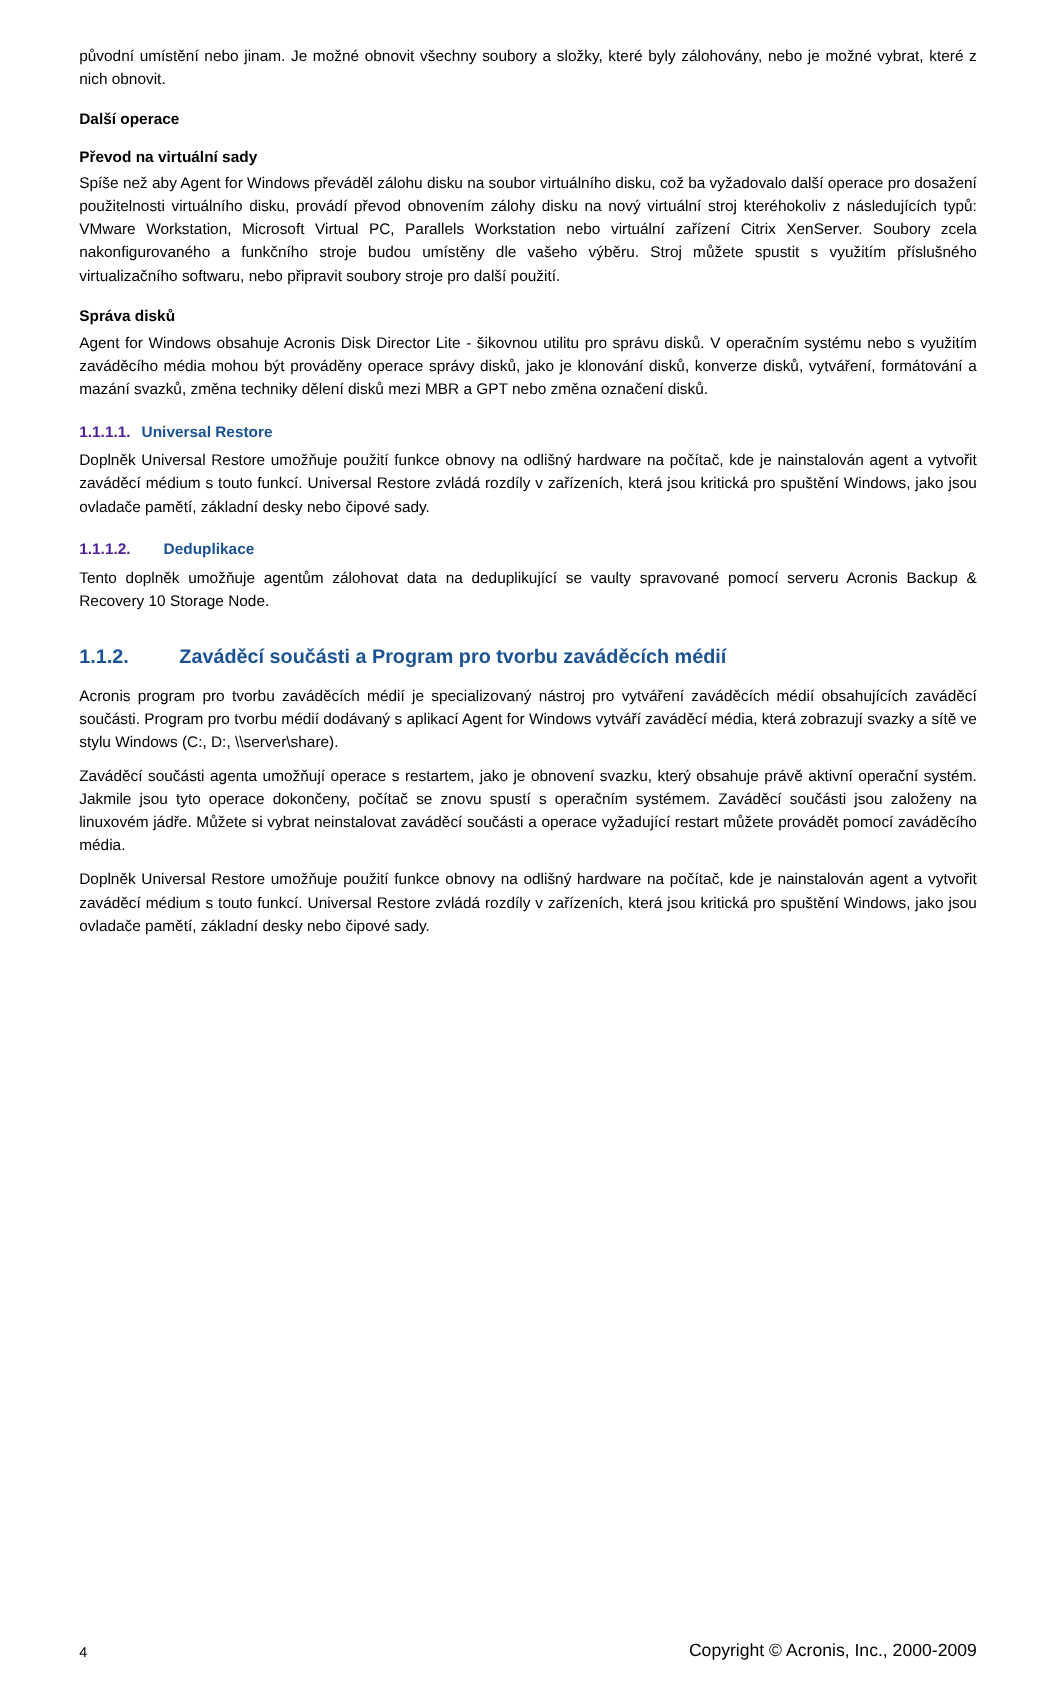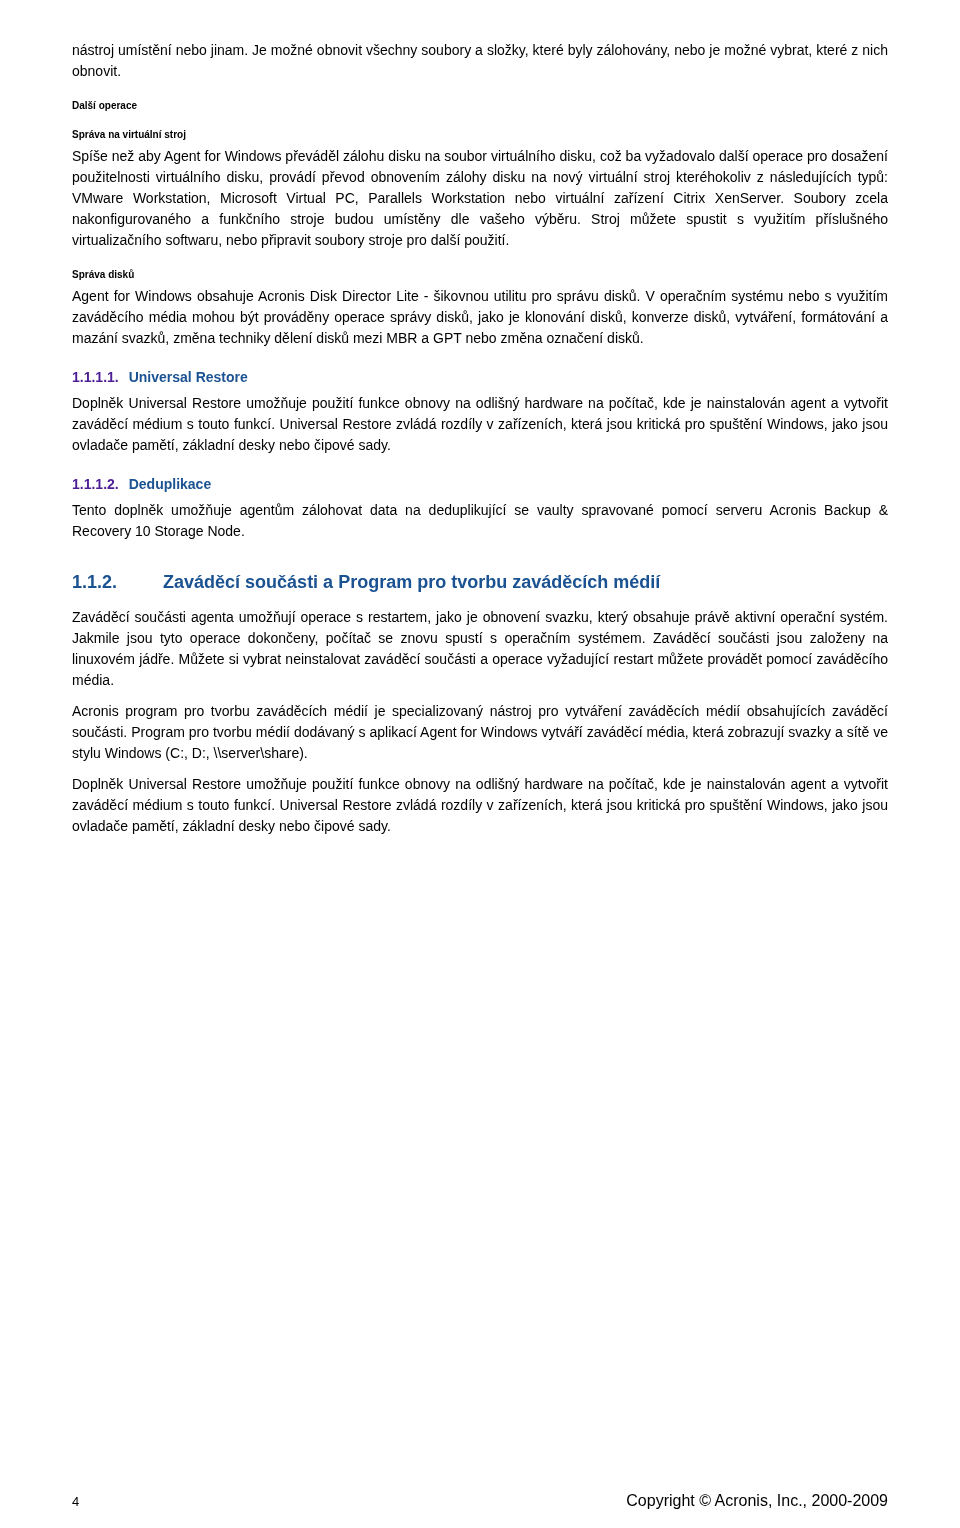--- a/index.html
+++ b/index.html
@@ -17,21 +17,21 @@
     }
     p {
       margin-bottom: 10px;
       line-height: 1.5;
       text-align: justify;
     }
     .section-heading {
       font-weight: bold;
       margin-bottom: 6px;
       margin-top: 18px;
-      font-size: 10px;
+      font-size: 14px;
     }
     .subsection-block {
       margin-top: 18px;
       margin-bottom: 6px;
     }
     .subsection-number {
       font-weight: bold;
       color: #4c1d95;
       margin-right: 10px;
       font-size: 14px;
@@ -74,55 +74,55 @@
     }
     .footer-copyright {
       font-size: 16px;
     }
   </style>
 </head>
 <body>
 
 <div class="page">
 
-  <p>nástroj umístění nebo jinam. Je možné obnovit všechny soubory a složky, které byly zálohovány, nebo je možné vybrat, které z nich obnovit.</p>
+  <p>původní umístění nebo jinam. Je možné obnovit všechny soubory a složky, které byly zálohovány, nebo je možné vybrat, které z nich obnovit.</p>
 
   <div class="subsection-block">
     <div class="section-heading">Další operace</div>
-    <div class="section-heading">Správa na virtuální stroj</div>
+    <div class="section-heading">Převod na virtuální sady</div>
     <p>Spíše než aby Agent for Windows převáděl zálohu disku na soubor virtuálního disku, což ba vyžadovalo další operace pro dosažení použitelnosti virtuálního disku, provádí převod obnovením zálohy disku na nový virtuální stroj kteréhokoliv z následujících typů: VMware Workstation, Microsoft Virtual PC, Parallels Workstation nebo virtuální zařízení Citrix XenServer. Soubory zcela nakonfigurovaného a funkčního stroje budou umístěny dle vašeho výběru. Stroj můžete spustit s využitím příslušného virtualizačního softwaru, nebo připravit soubory stroje pro další použití.</p>
   </div>
 
   <div class="subsection-block">
     <div class="section-heading">Správa disků</div>
     <p>Agent for Windows obsahuje Acronis Disk Director Lite - šikovnou utilitu pro správu disků. V operačním systému nebo s využitím zaváděcího média mohou být prováděny operace správy disků, jako je klonování disků, konverze disků, vytváření, formátování a mazání svazků, změna techniky dělení disků mezi MBR a GPT nebo změna označení disků.</p>
   </div>
 
   <div class="subsection-block">
     <div style="display:flex; align-items:baseline; margin-bottom:8px; margin-top:20px;">
       <span class="subsection-number">1.1.1.1.</span>
       <span class="subsection-title">Universal Restore</span>
     </div>
     <p>Doplněk Universal Restore umožňuje použití funkce obnovy na odlišný hardware na počítač, kde je nainstalován agent a vytvořit zaváděcí médium s touto funkcí. Universal Restore zvládá rozdíly v zařízeních, která jsou kritická pro spuštění Windows, jako jsou ovladače pamětí, základní desky nebo čipové sady.</p>
   </div>
 
   <div class="subsection-block">
-    <div style="display:flex; align-items:baseline; margin-bottom:8px; margin-top:20px;">
+    <div style="display:flex; align-items:baseline; margin-bottom:8px; margin-top:20px;gap:20px;">
       <span class="subsection-number">1.1.1.2.</span>
       <span class="subsection-title">Deduplikace</span>
     </div>
     <p>Tento doplněk umožňuje agentům zálohovat data na deduplikující se vaulty spravované pomocí serveru Acronis Backup &amp; Recovery 10 Storage Node.</p>
   </div>
 
   <div style="margin-top:30px; margin-bottom:14px;">
     <span class="section-title-large-number">1.1.2.</span><span class="section-title-large">Zaváděcí součásti a Program pro tvorbu zaváděcích médií</span>
   </div>
 
+  <p>Acronis program pro tvorbu zaváděcích médií je specializovaný nástroj pro vytváření zaváděcích médií obsahujících zaváděcí součásti. Program pro tvorbu médií dodávaný s aplikací Agent for Windows vytváří zaváděcí média, která zobrazují svazky a sítě ve stylu Windows (C:, D:, \\server\share).</p>
   <p>Zaváděcí součásti agenta umožňují operace s restartem, jako je obnovení svazku, který obsahuje právě aktivní operační systém. Jakmile jsou tyto operace dokončeny, počítač se znovu spustí s operačním systémem. Zaváděcí součásti jsou založeny na linuxovém jádře. Můžete si vybrat neinstalovat zaváděcí součásti a operace vyžadující restart můžete provádět pomocí zaváděcího média.</p>
-  <p>Acronis program pro tvorbu zaváděcích médií je specializovaný nástroj pro vytváření zaváděcích médií obsahujících zaváděcí součásti. Program pro tvorbu médií dodávaný s aplikací Agent for Windows vytváří zaváděcí média, která zobrazují svazky a sítě ve stylu Windows (C:, D:, \\server\share).</p>
   <p>Doplněk Universal Restore umožňuje použití funkce obnovy na odlišný hardware na počítač, kde je nainstalován agent a vytvořit zaváděcí médium s touto funkcí. Universal Restore zvládá rozdíly v zařízeních, která jsou kritická pro spuštění Windows, jako jsou ovladače pamětí, základní desky nebo čipové sady.</p>
 
 </div>
 
 <div class="footer">
   <span class="footer-page">4</span>
   <span class="footer-copyright">Copyright © Acronis, Inc., 2000-2009</span>
 </div>
 
 </body></html>

